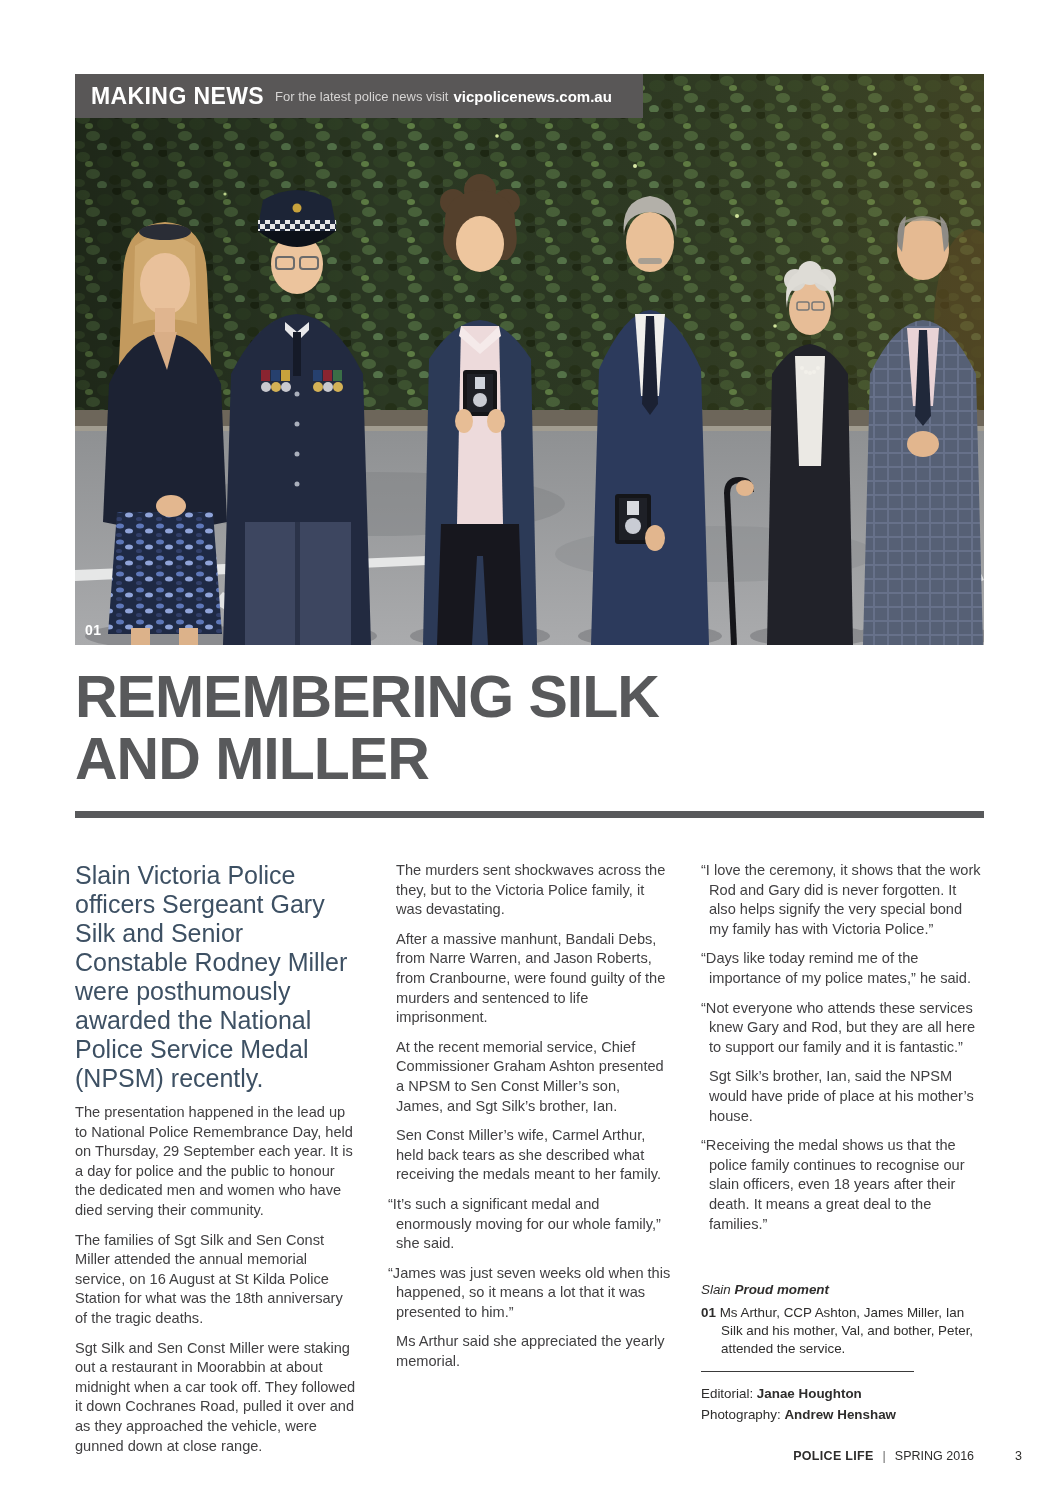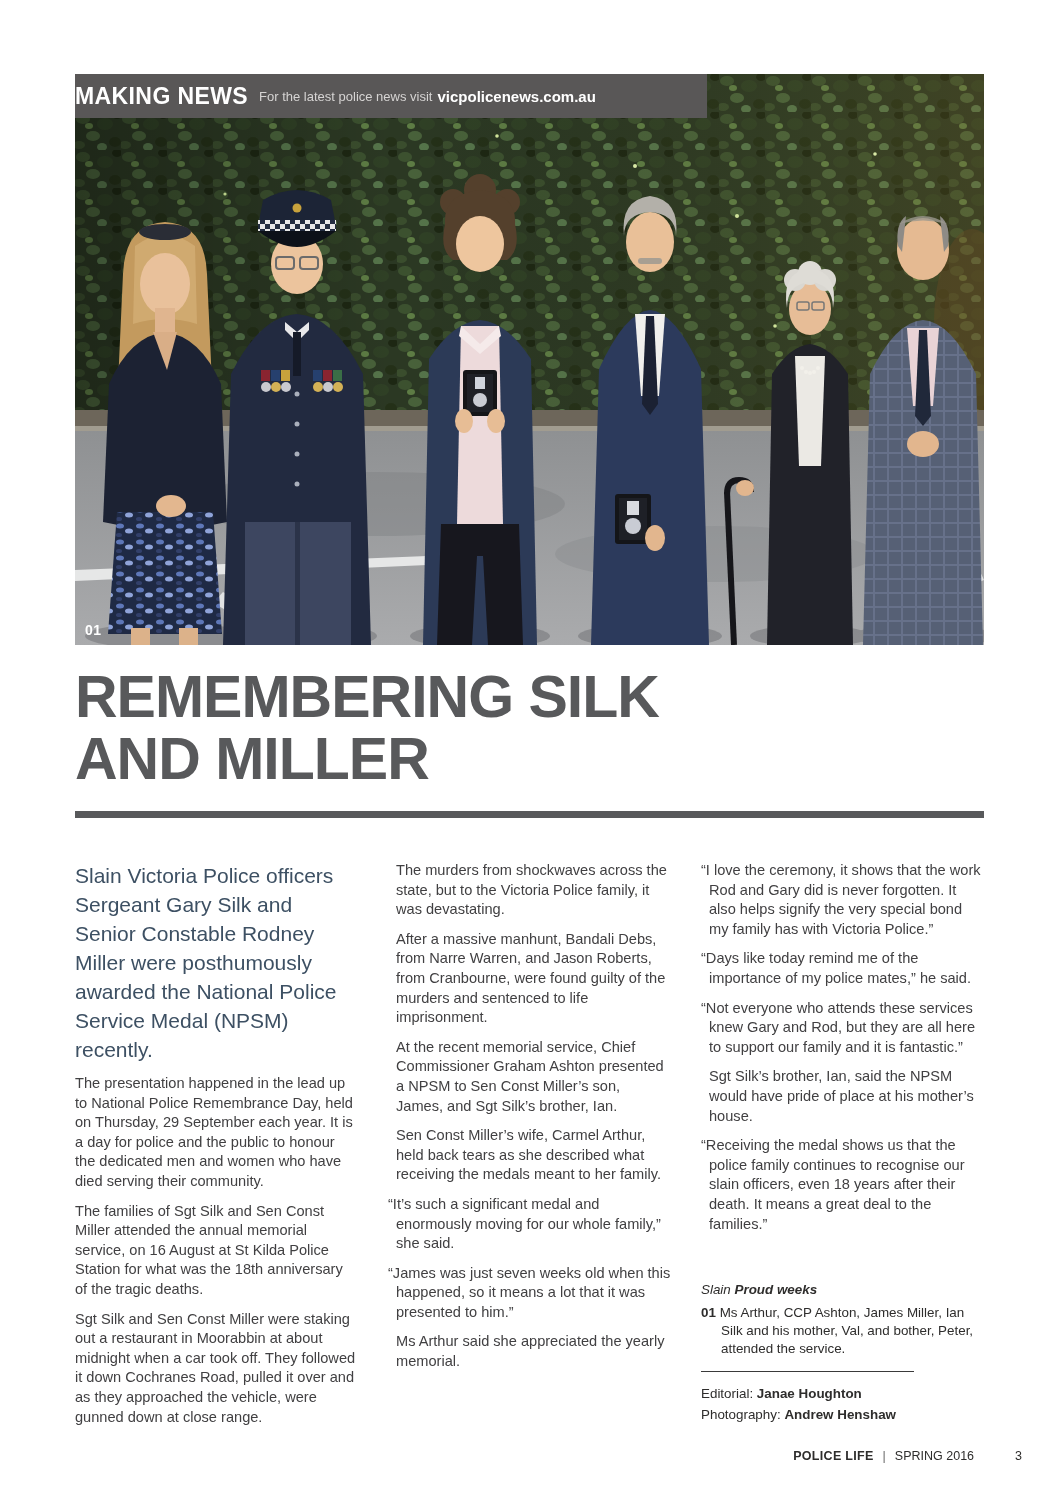--- a/index.html
+++ b/index.html
@@ -1,22 +1,22 @@
 <!DOCTYPE html>
 <html style="--banner_bg: #595757; --headline: #58595b; --rule: #58595b; --lead: #3d5063; --body: #414042;"><head>
 <meta charset="utf-8">
 <style>
   html,body{margin:0;padding:0;background:#fff;}
   .page{position:relative;width:1059px;height:1497px;background:#fff;overflow:hidden;
         font-family:"Liberation Sans",sans-serif;-webkit-font-smoothing:antialiased;}
 
   
-  .banner{position:absolute;left:75px;top:74px;width:632px;height:44px;
+  .banner{position:absolute;left:75px;top:74px;width:568px;height:44px;
           background:var(--banner_bg,#595757);z-index:3;display:flex;align-items:center;
-          box-sizing:border-box;white-space:nowrap;}
+          padding-left:16px;box-sizing:border-box;white-space:nowrap;}
   .banner-title{color:#fff;font-weight:bold;font-size:23px;letter-spacing:.4px;}
   .banner-sub{color:#d6d4d3;font-size:13px;margin-left:11px;}
   .banner-link{color:#fff;font-weight:bold;font-size:15px;margin-left:5px;}
 
   
   .photo{position:absolute;left:75px;top:74px;width:909px;height:571px;z-index:1;overflow:hidden;}
   .photo svg{display:block;}
   .photo-label{position:absolute;left:10px;bottom:7px;color:#fff;font-weight:bold;
                font-size:14px;letter-spacing:.5px;z-index:2;}
 
@@ -24,21 +24,21 @@
   .headline{position:absolute;left:75px;top:666px;width:909px;color:var(--headline,#58595b);
             font-size:59px;font-weight:bold;line-height:62px;letter-spacing:-1px;}
   .rule{position:absolute;left:75px;top:811px;width:909px;height:7px;background:var(--rule,#58595b);}
 
   
   .columns{position:absolute;left:75px;top:861px;width:909px;display:flex;gap:30px;}
   .col{width:283px;color:var(--body,#414042);font-size:14.6px;line-height:19.6px;}
   .col p{margin:0 0 10px 0;}
   .col.hang p{padding-left:8px;}
   .col.hang p.q{text-indent:-8px;}
-  .lead{color:var(--lead,#3d5063);font-size:21px;line-height:29px;margin:0 0 14px 0;}
+  .lead{color:var(--lead,#3d5063);font-size:25px;line-height:29px;margin:0 0 14px 0;}
 
   
   .caption{margin-top:47px;font-size:13.4px;line-height:18px;color:#2e2d2c;}
   .cap-head{font-style:italic;margin-bottom:5px;}
   .cap-title{font-weight:bold;}
   .cap-item{padding-left:20px;text-indent:-20px;}
   .cap-item b{font-weight:bold;}
   .cap-rule{width:213px;border:0;border-top:1.6px solid #3a3a3a;margin:13px 0 11px 0;}
   .credit{line-height:21px;font-size:13.4px;color:#2e2d2c;}
   .credit b{font-weight:bold;}
@@ -269,39 +269,39 @@
   <div class="rule"></div>
 
   <div class="columns">
     <div class="col">
       <p class="lead">Slain Victoria Police officers Sergeant Gary Silk and Senior Constable Rodney Miller were posthumously awarded the National Police Service Medal (NPSM) recently.</p>
       <p>The presentation happened in the lead up to National Police Remembrance Day, held on Thursday, 29 September each year. It is a day for police and the public to honour the dedicated men and women who have died serving their community.</p>
       <p>The families of Sgt Silk and Sen Const Miller attended the annual memorial service, on 16 August at St Kilda Police Station for what was the 18th anniversary of the tragic deaths.</p>
       <p>Sgt Silk and Sen Const Miller were staking out a restaurant in Moorabbin at about midnight when a car took off. They followed it down Cochranes Road, pulled it over and as they approached the vehicle, were gunned down at close range.</p>
     </div>
     <div class="col hang">
-      <p>The murders from shockwaves across the state, but to the Victoria Police family, it was devastating.</p>
+      <p>The murders sent shockwaves across the they, but to the Victoria Police family, it was devastating.</p>
       <p>After a massive manhunt, Bandali Debs, from Narre Warren, and Jason Roberts, from Cranbourne, were found guilty of the murders and sentenced to life imprisonment.</p>
       <p>At the recent memorial service, Chief Commissioner Graham Ashton presented a NPSM to Sen Const Miller’s son, James, and Sgt Silk’s brother, Ian.</p>
       <p>Sen Const Miller’s wife, Carmel Arthur, held back tears as she described what receiving the medals meant to her family.</p>
       <p class="q">“It’s such a significant medal and enormously moving for our whole family,” she said.</p>
       <p class="q">“James was just seven weeks old when this happened, so it means a lot that it was presented to him.”</p>
       <p>Ms Arthur said she appreciated the yearly memorial.</p>
     </div>
     <div class="col hang">
       <p class="q">“I love the ceremony, it shows that the work Rod and Gary did is never forgotten. It also helps signify the very special bond my family has with Victoria Police.”</p>
       <p class="q">“Days like today remind me of the importance of my police mates,” he said.</p>
       <p class="q">“Not everyone who attends these services knew Gary and Rod, but they are all here to support our family and it is fantastic.”</p>
       <p>Sgt Silk’s brother, Ian, said the NPSM would have pride of place at his mother’s house.</p>
       <p class="q">“Receiving the medal shows us that the police family continues to recognise our slain officers, even 18 years after their death. It means a great deal to the families.”</p>
 
       <div class="caption">
         <div class="cap-head">
           <span>Slain</span>
-          <span class="cap-title">Proud weeks</span>
+          <span class="cap-title">Proud moment</span>
         </div>
         <div class="cap-item">
           <b>01</b>
           <span>Ms Arthur, CCP Ashton, James Miller, Ian Silk and his mother, Val, and bother, Peter, attended the service.</span>
         </div>
         <hr class="cap-rule">
         <div class="credit">
           <span>Editorial:</span>
           <b>Janae Houghton</b>
         </div>

